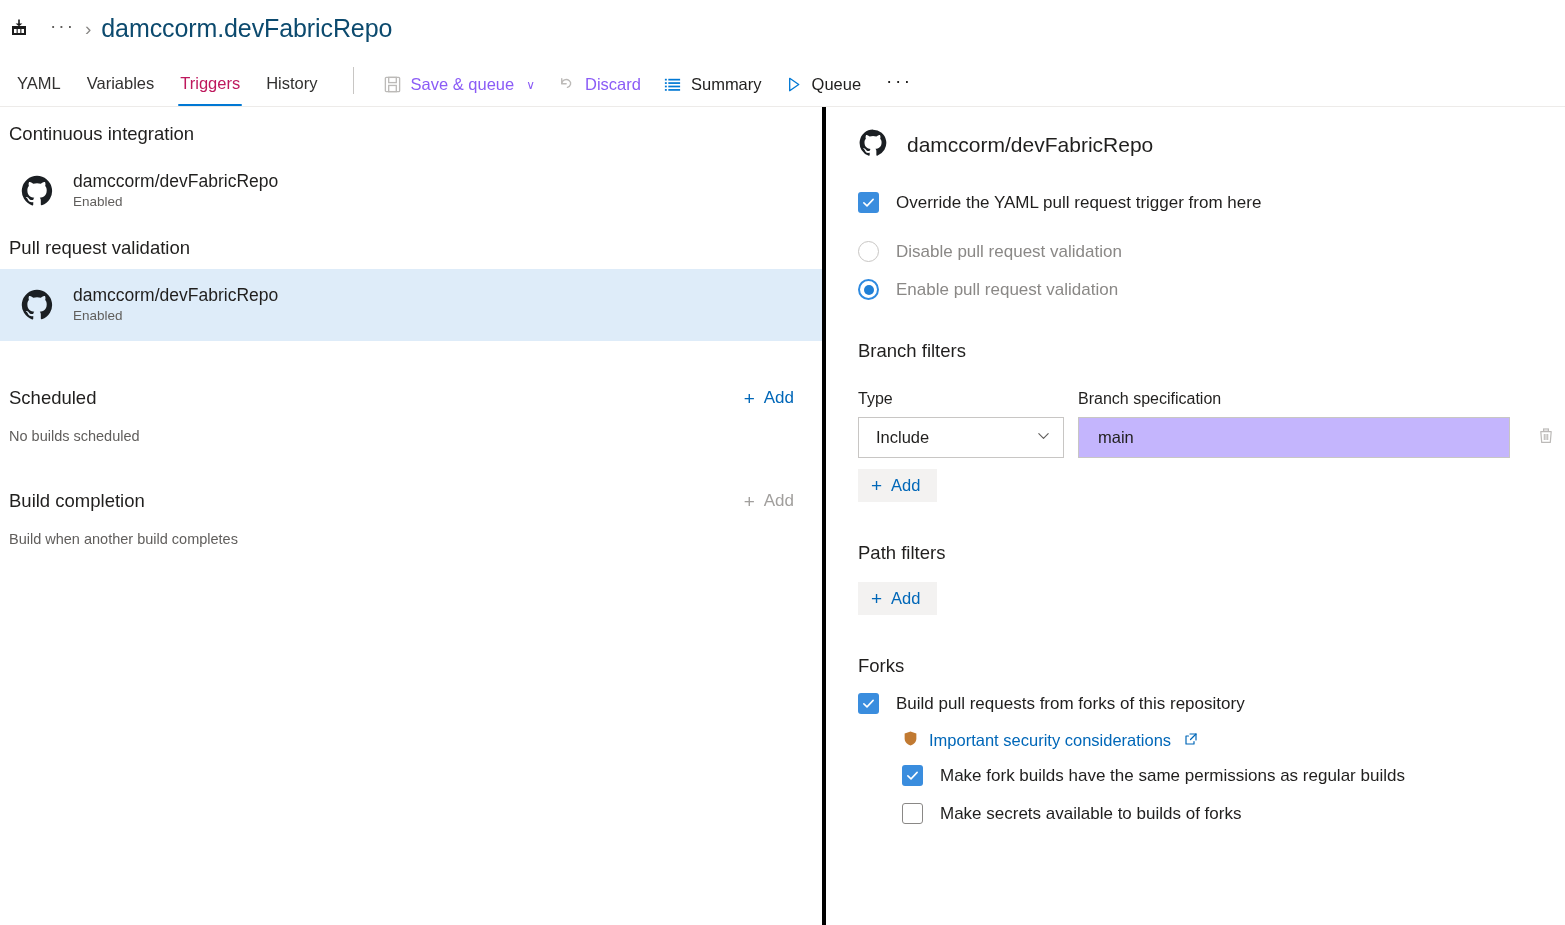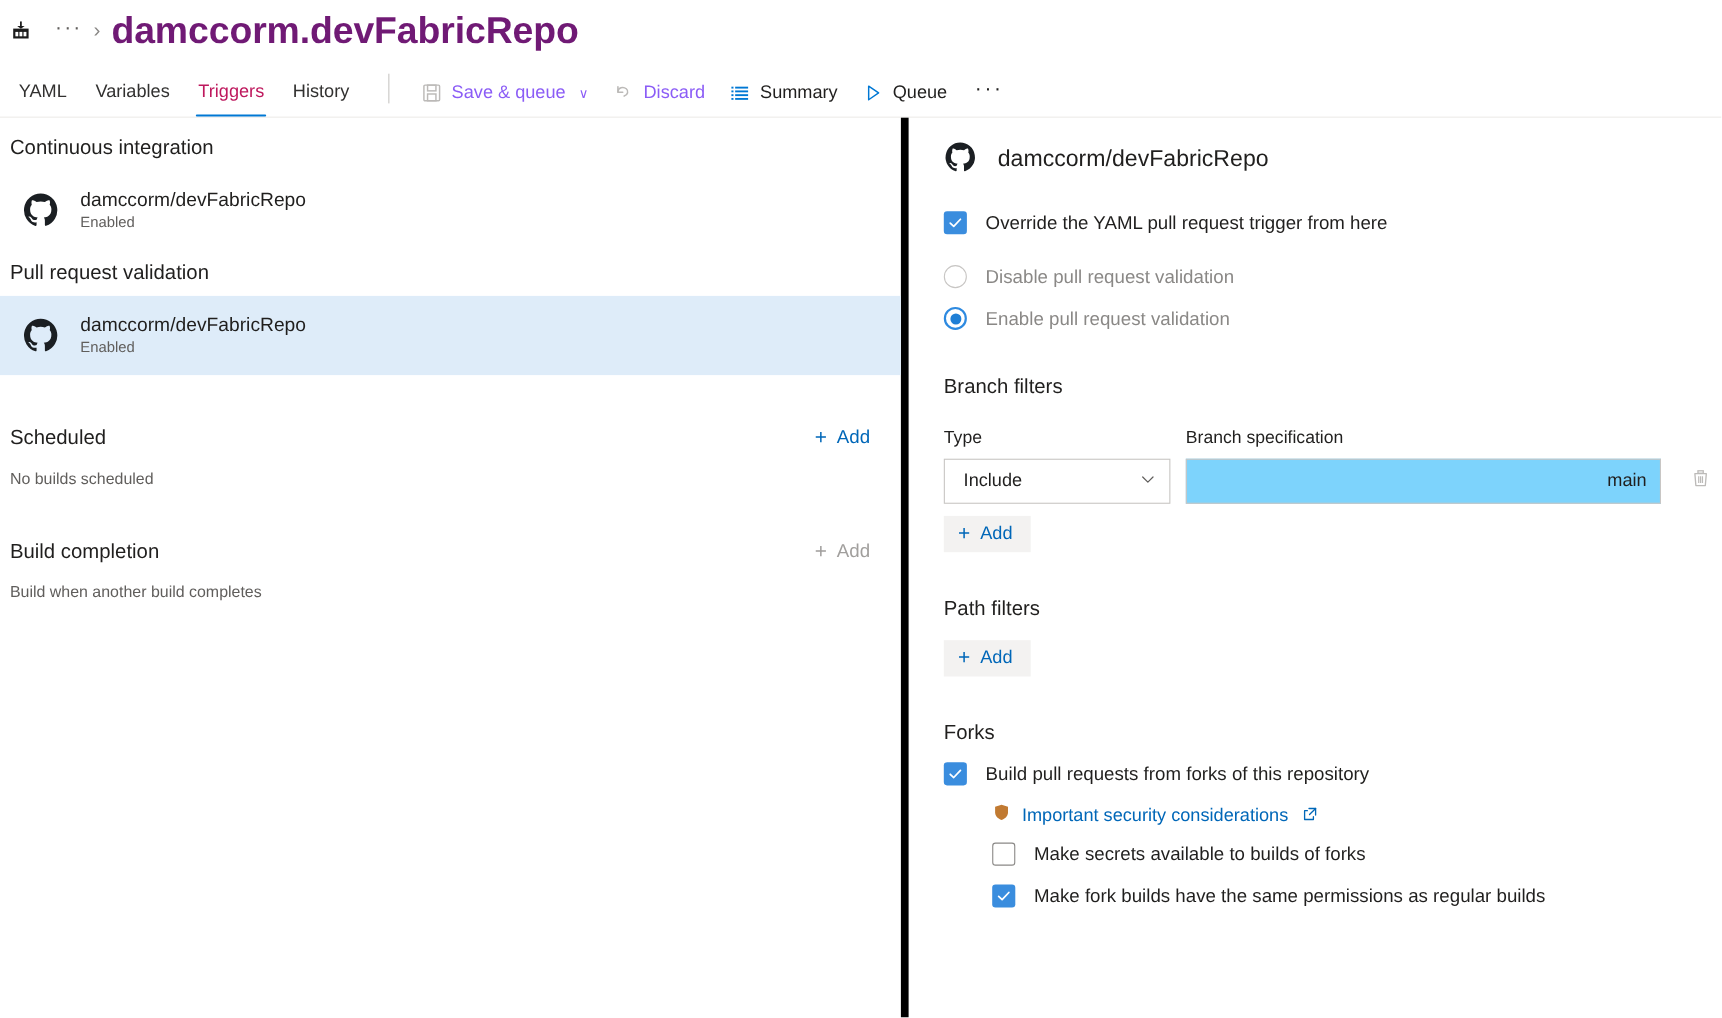--- a/index.html
+++ b/index.html
@@ -34,23 +34,23 @@
     margin-top: -6px;
   }
   .bc-chevron {
     color: #8a8886;
     font-size: 19px;
     font-weight: 300;
     padding: 0 10px 0 4px;
     line-height: 1;
   }
   .page-title {
-    font-size: 34px;
-    font-weight: 700;
-    color: #701a75;
+    font-size: 25px;
+    font-weight: 400;
+    color: #0c4a6e;
     letter-spacing: -0.1px;
     white-space: nowrap;
   }
 
   
   .toolbar-row {
     display: flex;
     align-items: flex-end;
     height: 51px;
     padding-left: 8px;
@@ -103,21 +103,21 @@
     padding: 0 12px 6px 14px;
     cursor: pointer;
     line-height: 1;
   }
 
   
   .body-split { display: flex; height: calc(925px - 56px - 51px); }
   .left-pane {
     width: 826px;
     flex: none;
-    border-right: 7px solid #000000;
+    border-right: 4px solid #000000;
     overflow: hidden;
     padding-top: 6px;
   }
   .right-pane {
     flex: 1;
     overflow: hidden;
     padding: 21px 0 0 32px;
   }
 
   
@@ -249,27 +249,26 @@
     align-items: center;
     justify-content: space-between;
     padding: 0 12px 0 17px;
     font-size: 16.5px;
     color: #201f1e;
     cursor: pointer;
   }
   .text-box {
     height: 41px;
     border: 1px solid #c8c6c4;
-    background: #7dd3fc;
+    background: #c4b5fd;
     width: 100%;
     font-size: 16.5px;
     color: #201f1e;
     padding: 0 12px 0 19px;
     font-family: "Liberation Sans", sans-serif;
-    text-align: right;
   }
   .del-btn {
     width: 32px; height: 41px;
     display: flex; align-items: center; justify-content: center;
     cursor: pointer;
     flex: none;
     margin-left: 6px;
   }
 
   .add-btn-box {
@@ -539,26 +538,26 @@
       <span class="ext-glyph">
         <svg width="14" height="14" viewBox="0 0 14 14">
           <path d="M6 2 H12 V8" fill="none" stroke="#0067b8" stroke-width="1.2" stroke-linecap="round" stroke-linejoin="round"></path>
           <path d="M12 2 L6.5 7.5" fill="none" stroke="#0067b8" stroke-width="1.2" stroke-linecap="round"></path>
           <path d="M10 9.5 V12 H2 V4 H4.5" fill="none" stroke="#0067b8" stroke-width="1.2" stroke-linecap="round" stroke-linejoin="round"></path>
         </svg>
       </span>
     </div>
 
     <div class="check-row nested-check">
-      <span class="cbox off"></span>
-      <span class="check-label">Make secrets available to builds of forks</span>
-    </div>
-
-    <div class="check-row nested-check">
       <span class="cbox on">
         <svg class="tick" width="13" height="13" viewBox="0 0 14 14">
           <path d="M2 7.4 L5.4 10.6 L12 3.6" fill="none" stroke="#ffffff" stroke-width="1.7" stroke-linecap="round" stroke-linejoin="round"></path>
         </svg>
       </span>
       <span class="check-label">Make fork builds have the same permissions as regular builds</span>
     </div>
+
+    <div class="check-row nested-check">
+      <span class="cbox off"></span>
+      <span class="check-label">Make secrets available to builds of forks</span>
+    </div>
   </div>
 </div>
 
 </body></html>

